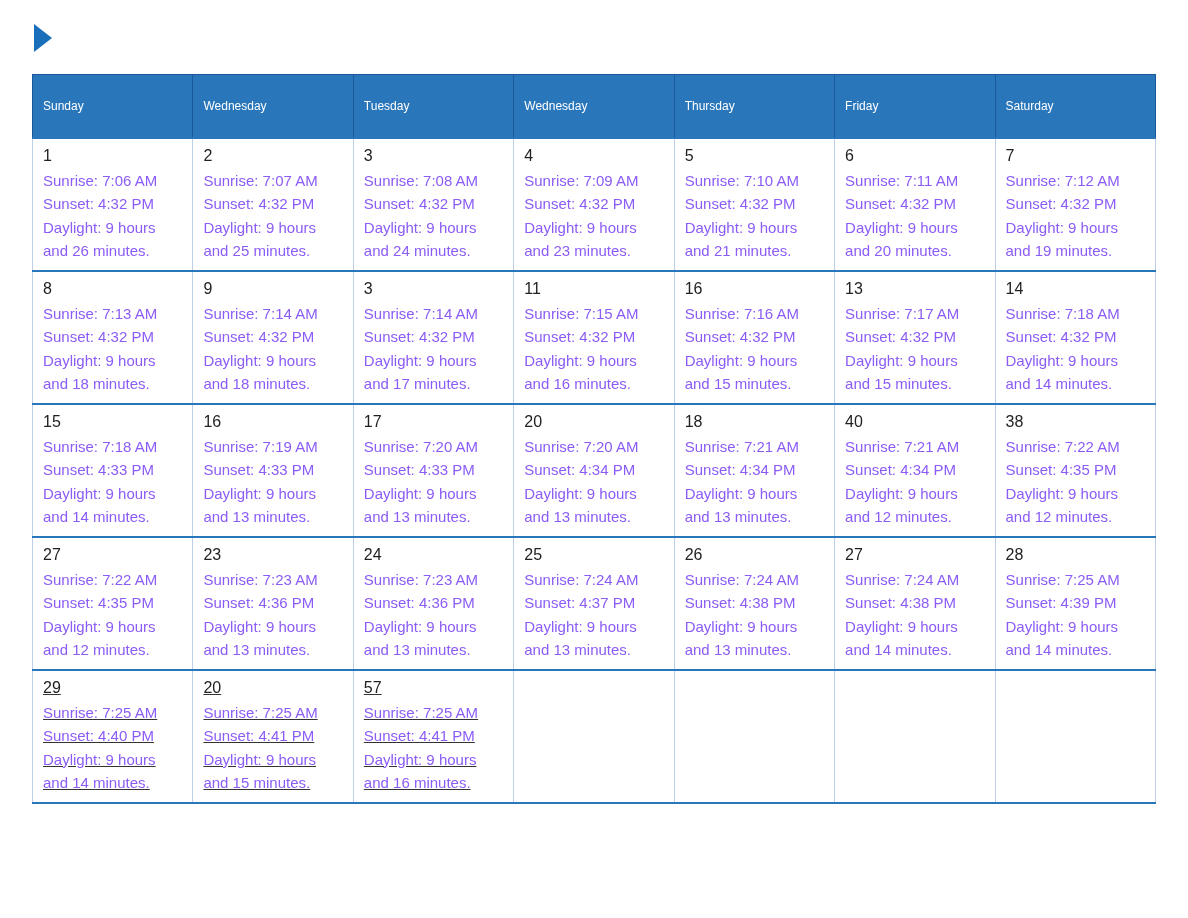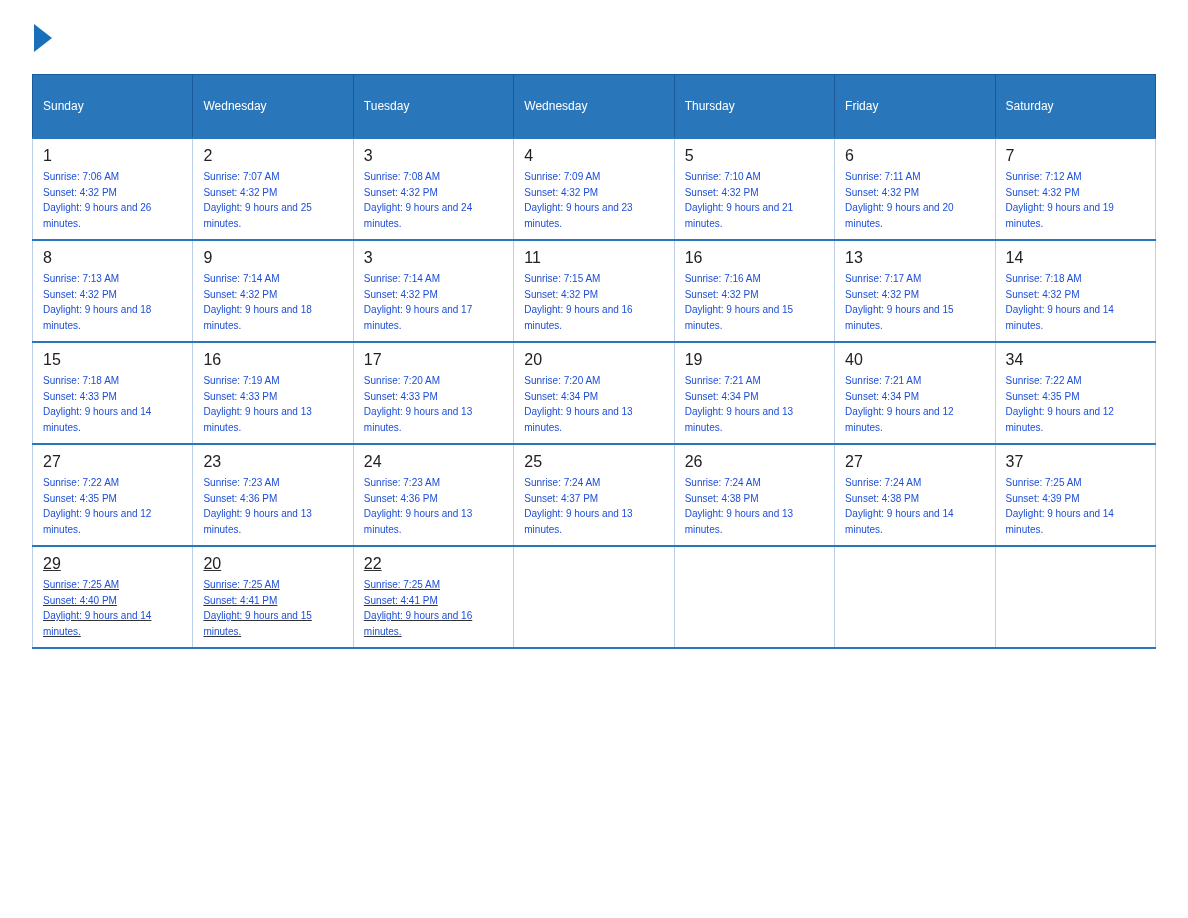--- a/index.html
+++ b/index.html
@@ -84,22 +84,22 @@
       border-top: 2px solid #2a76bb;
     }
     .day-num {
       font-size: 16px;
       color: #222;
       font-weight: normal;
       display: block;
       margin-bottom: 4px;
     }
     .day-info {
-      font-size: 10px;
-      color: #1d4ed8;
+      font-size: 15px;
+      color: #8b5cf6;
       line-height: 1.55;
     }
     .empty { background: #fff; }
     tbody tr:last-child td {
       border-bottom: 2px solid #2a76bb;
       text-decoration: underline;
     }
   </style>
 </head>
 <body>
@@ -202,29 +202,29 @@
         </td>
         <td>
           <span class="day-num">17</span>
 <div class="day-info">Sunrise: 7:20 AM<br>Sunset: 4:33 PM<br>Daylight: 9 hours and 13 minutes.</div>
         </td>
         <td>
           <span class="day-num">20</span>
 <div class="day-info">Sunrise: 7:20 AM<br>Sunset: 4:34 PM<br>Daylight: 9 hours and 13 minutes.</div>
         </td>
         <td>
-          <span class="day-num">19</span>
+          <span class="day-num">18</span>
 <div class="day-info">Sunrise: 7:21 AM<br>Sunset: 4:34 PM<br>Daylight: 9 hours and 13 minutes.</div>
         </td>
         <td>
           <span class="day-num">40</span>
 <div class="day-info">Sunrise: 7:21 AM<br>Sunset: 4:34 PM<br>Daylight: 9 hours and 12 minutes.</div>
         </td>
         <td>
-          <span class="day-num">34</span>
+          <span class="day-num">38</span>
 <div class="day-info">Sunrise: 7:22 AM<br>Sunset: 4:35 PM<br>Daylight: 9 hours and 12 minutes.</div>
         </td>
       </tr>
       <tr class="week-row">
         <td>
           <span class="day-num">27</span>
 <div class="day-info">Sunrise: 7:22 AM<br>Sunset: 4:35 PM<br>Daylight: 9 hours and 12 minutes.</div>
         </td>
         <td>
           <span class="day-num">23</span>
@@ -240,35 +240,35 @@
         </td>
         <td>
           <span class="day-num">26</span>
 <div class="day-info">Sunrise: 7:24 AM<br>Sunset: 4:38 PM<br>Daylight: 9 hours and 13 minutes.</div>
         </td>
         <td>
           <span class="day-num">27</span>
 <div class="day-info">Sunrise: 7:24 AM<br>Sunset: 4:38 PM<br>Daylight: 9 hours and 14 minutes.</div>
         </td>
         <td>
-          <span class="day-num">37</span>
+          <span class="day-num">28</span>
 <div class="day-info">Sunrise: 7:25 AM<br>Sunset: 4:39 PM<br>Daylight: 9 hours and 14 minutes.</div>
         </td>
       </tr>
       <tr class="week-row">
         <td>
           <span class="day-num">29</span>
 <div class="day-info">Sunrise: 7:25 AM<br>Sunset: 4:40 PM<br>Daylight: 9 hours and 14 minutes.</div>
         </td>
         <td>
           <span class="day-num">20</span>
 <div class="day-info">Sunrise: 7:25 AM<br>Sunset: 4:41 PM<br>Daylight: 9 hours and 15 minutes.</div>
         </td>
         <td>
-          <span class="day-num">22</span>
+          <span class="day-num">57</span>
 <div class="day-info">Sunrise: 7:25 AM<br>Sunset: 4:41 PM<br>Daylight: 9 hours and 16 minutes.</div>
         </td>
         <td class="empty"></td>
         <td class="empty"></td>
         <td class="empty"></td>
         <td class="empty"></td>
       </tr>
     </tbody>
 </table>
 

